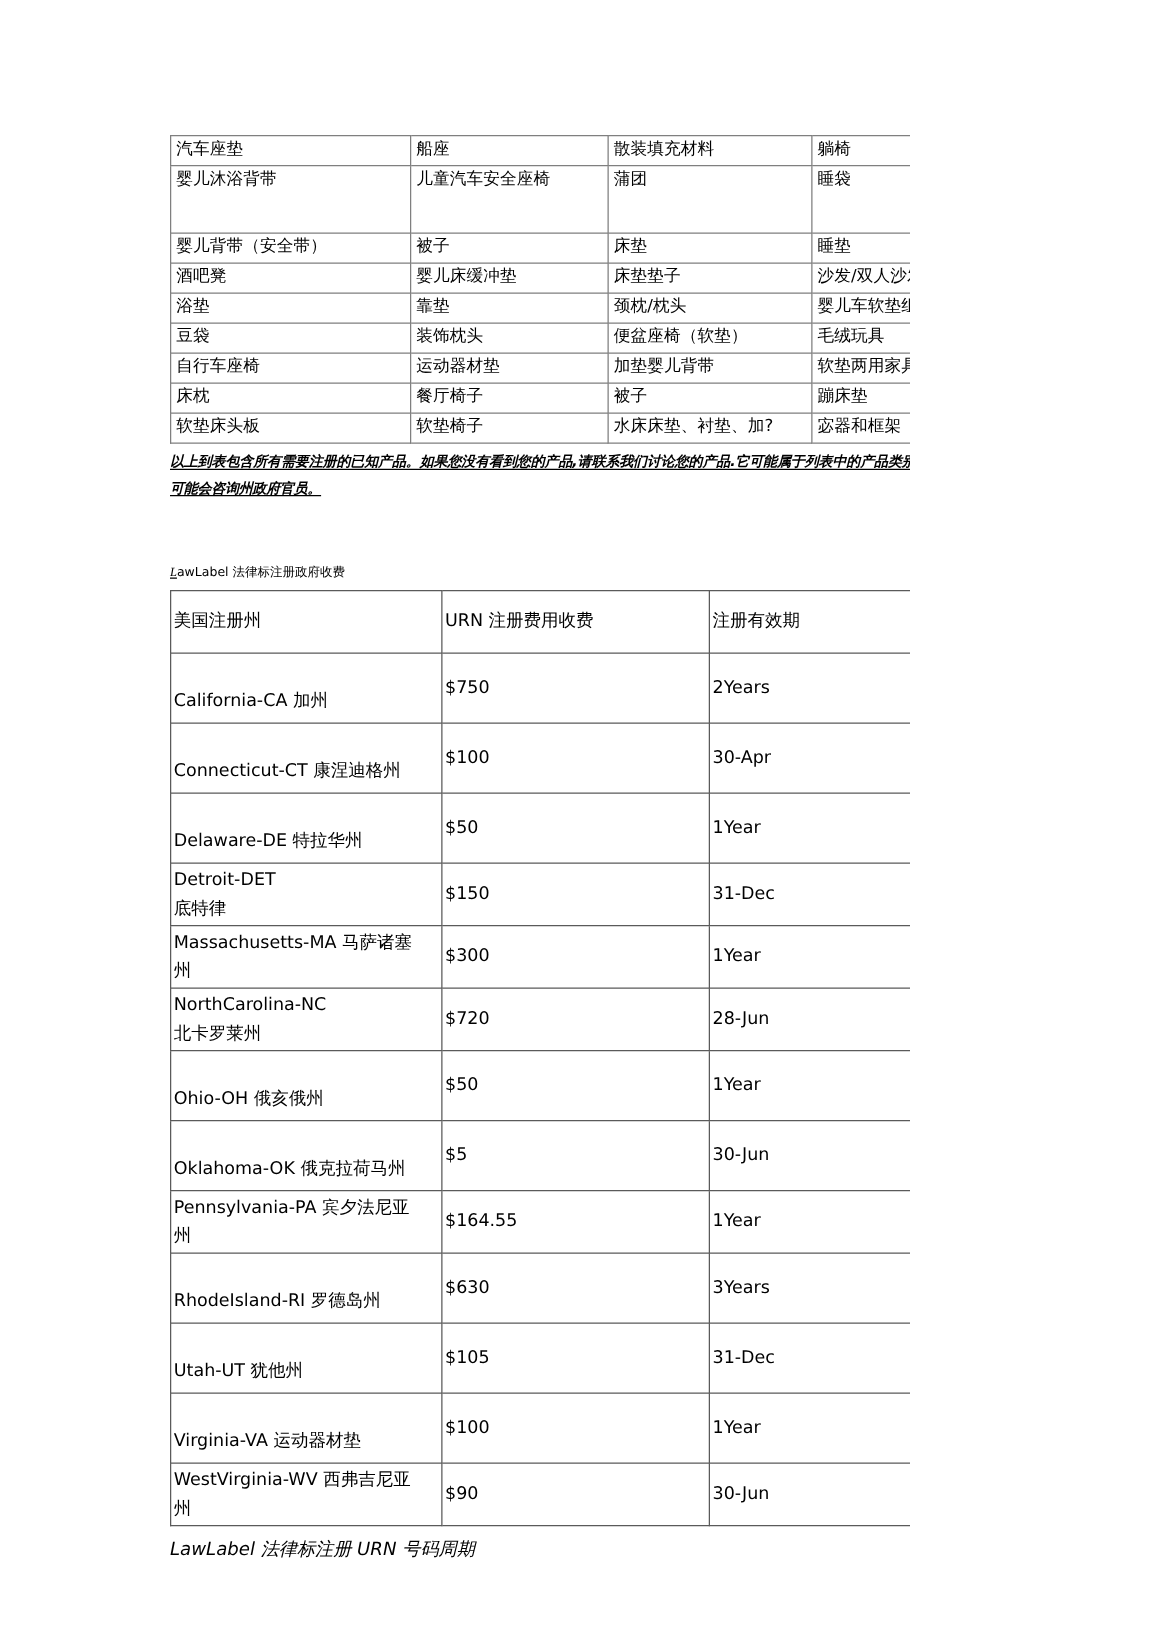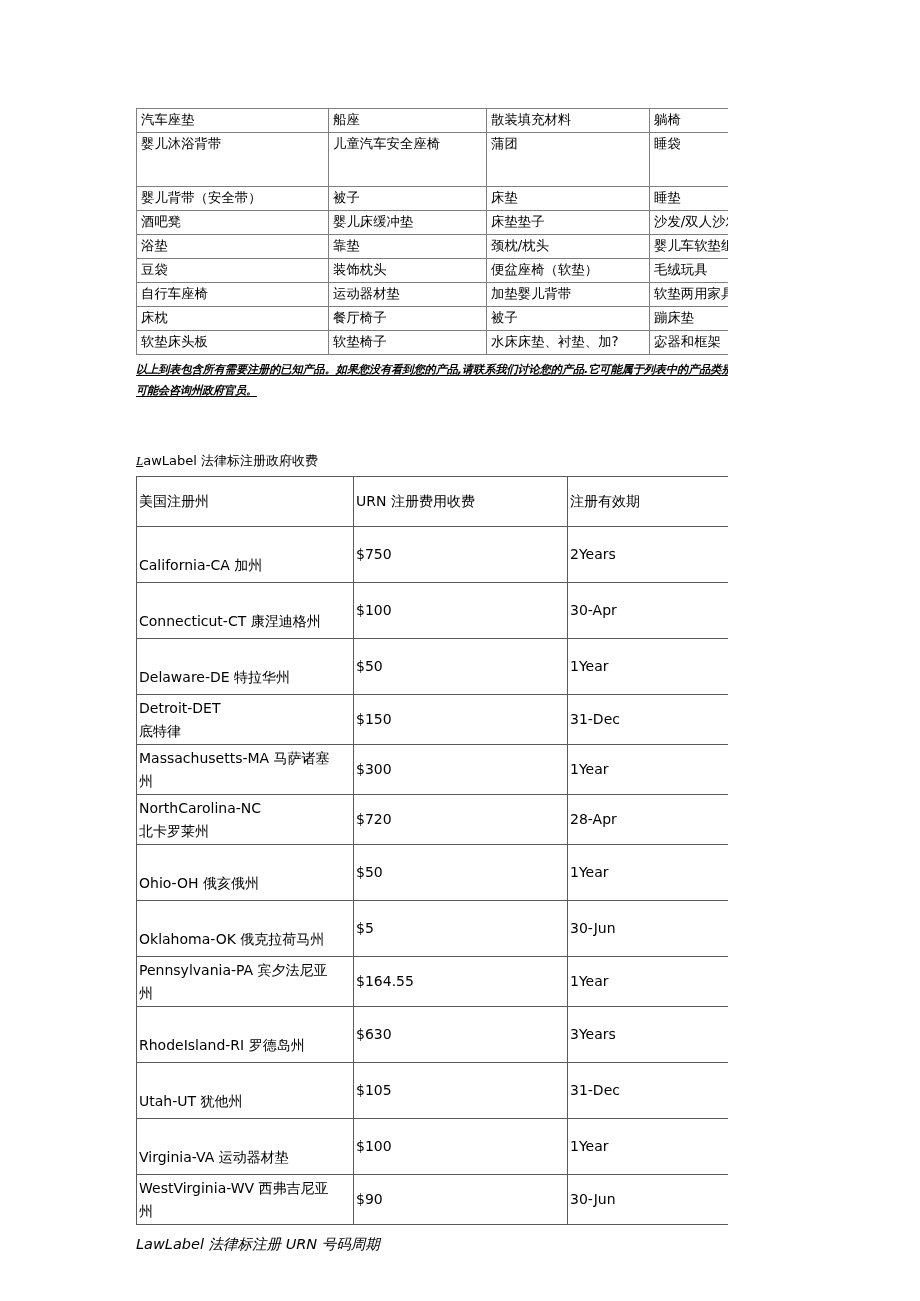--- a/index.html
+++ b/index.html
@@ -72,21 +72,21 @@
     text-decoration: underline;
     text-underline-offset: 2px;
     text-align: justify;
     font-family: "DejaVu Sans", "Liberation Sans", sans-serif;
     letter-spacing: -0.2px;
   }
 
   
   .heading {
     margin: 50px 0 6px 0;
-    font-size: 13px;
+    font-size: 10px;
     line-height: 1.4;
     font-family: "DejaVu Sans", "Liberation Sans", sans-serif;
   }
   .heading .lead {
     font-style: italic;
     text-decoration: underline;
     font-family: "Liberation Serif", "DejaVu Serif", serif;
   }
   .heading2 {
     margin: 9px 0 0 0;
@@ -252,21 +252,21 @@
             </td>
             <td class="amount">$300</td>
             <td class="period">1Year</td>
           </tr>
           <tr class="two-line">
             <td class="state">
               <div>NorthCarolina-NC</div>
               <div>北卡罗莱州</div>
             </td>
             <td class="amount">$720</td>
-            <td class="period">28-Apr</td>
+            <td class="period">28-Jun</td>
           </tr>
           <tr>
             <td class="state single">Ohio-OH 俄亥俄州</td>
             <td class="amount">$50</td>
             <td class="period">1Year</td>
           </tr>
           <tr>
             <td class="state single">Oklahoma-OK 俄克拉荷马州</td>
             <td class="amount">$5</td>
             <td class="period">30-Jun</td>

